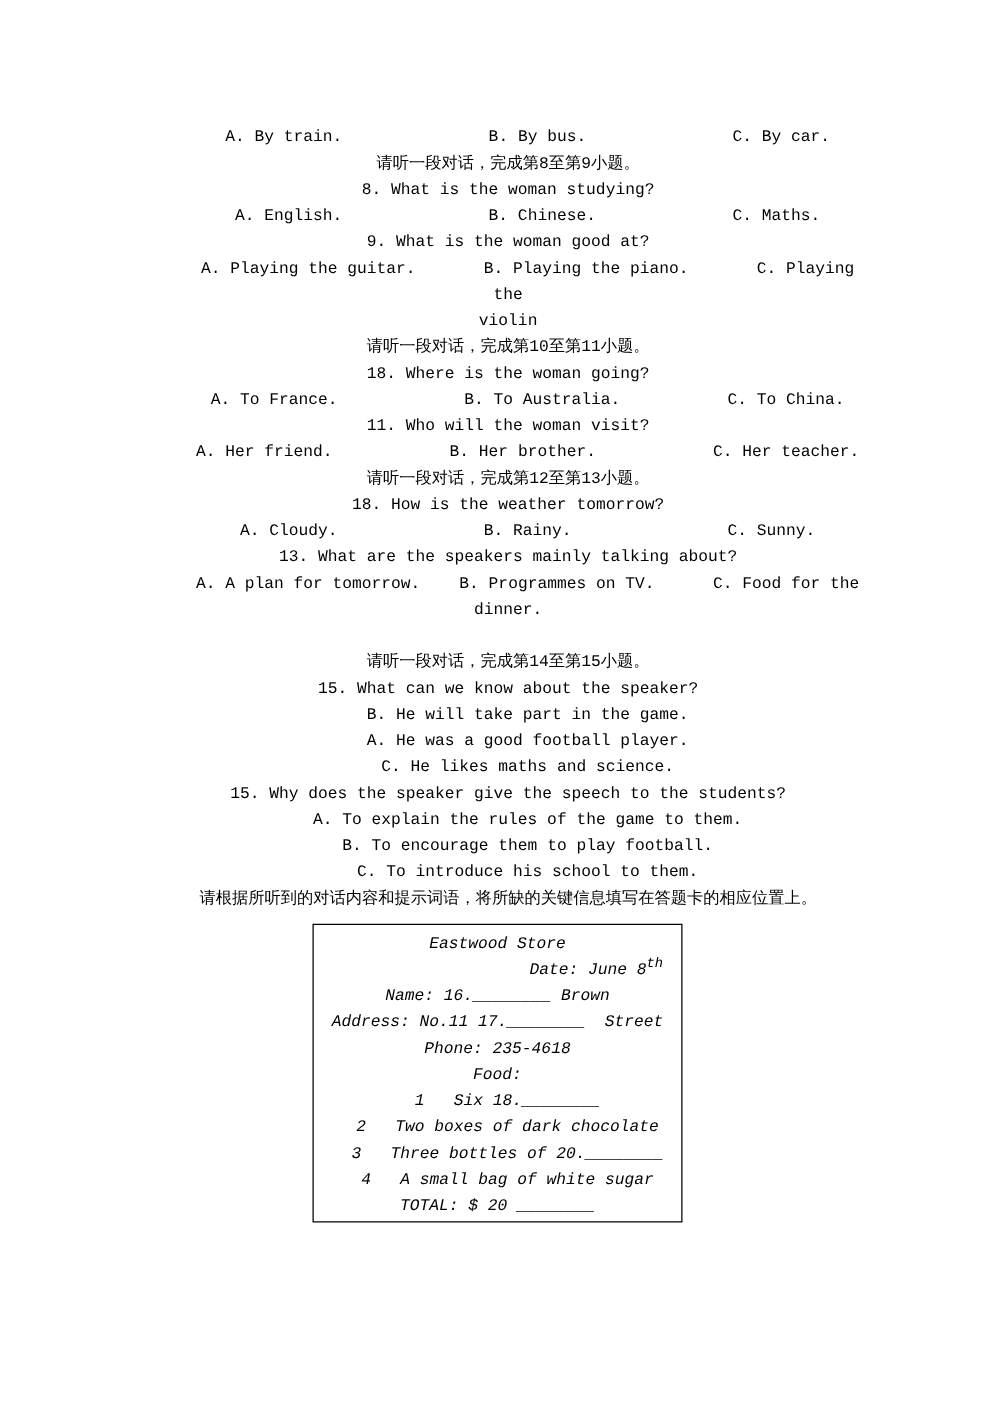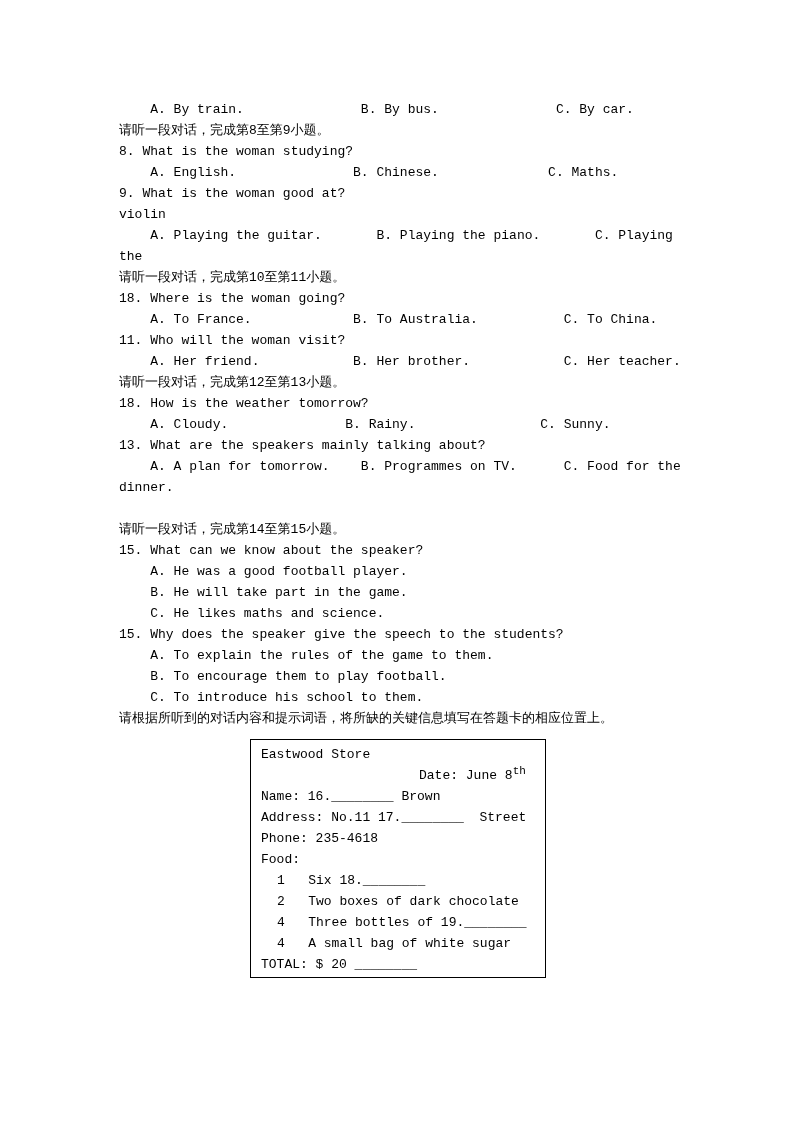--- a/index.html
+++ b/index.html
@@ -12,76 +12,77 @@
     font-family: "Liberation Mono", "DejaVu Sans Mono", monospace;
     font-size: 13px;
     line-height: 21px;
     box-sizing: border-box;
     padding: 99px 100px 0 119px;
     overflow: hidden;
   }
   .line {
     white-space: pre-wrap;
     min-height: 21px;
+    text-align: center;
   }
   .form-box {
     margin: 10px 0 0 131px;
     width: 296px;
     border: 1px solid #000000;
     box-sizing: border-box;
     padding: 4px 10px 2px 10px;
   }
-  .form-box .line { min-height: 21px; }
+  .form-box .line { min-height: 21px; font-style: italic; }
   .date-line { padding-left: 158px; }
   .food-item { padding-left: 16px; }
   sup {
     font-size: 11px;
     line-height: 0;
     vertical-align: super;
   }
 </style>
 </head>
 <body>
 
 <div class="page">
   <div class="line">    A. By train.               B. By bus.               C. By car.</div>
   <div class="line">请听一段对话，完成第8至第9小题。</div>
   <div class="line">8. What is the woman studying?</div>
   <div class="line">    A. English.               B. Chinese.              C. Maths.</div>
   <div class="line">9. What is the woman good at?</div>
+  <div class="line">    A. Playing the guitar.       B. Playing the piano.       C. Playing the</div>
   <div class="line">violin</div>
-  <div class="line">    A. Playing the guitar.       B. Playing the piano.       C. Playing the</div>
   <div class="line">请听一段对话，完成第10至第11小题。</div>
   <div class="line">18. Where is the woman going?</div>
   <div class="line">    A. To France.             B. To Australia.           C. To China.</div>
   <div class="line">11. Who will the woman visit?</div>
   <div class="line">    A. Her friend.            B. Her brother.            C. Her teacher.</div>
   <div class="line">请听一段对话，完成第12至第13小题。</div>
   <div class="line">18. How is the weather tomorrow?</div>
   <div class="line">    A. Cloudy.               B. Rainy.                C. Sunny.</div>
   <div class="line">13. What are the speakers mainly talking about?</div>
   <div class="line">    A. A plan for tomorrow.    B. Programmes on TV.      C. Food for the dinner.</div>
   <div class="line"></div>
   <div class="line">请听一段对话，完成第14至第15小题。</div>
   <div class="line">15. What can we know about the speaker?</div>
+  <div class="line">    B. He will take part in the game.</div>
   <div class="line">    A. He was a good football player.</div>
-  <div class="line">    B. He will take part in the game.</div>
   <div class="line">    C. He likes maths and science.</div>
   <div class="line">15. Why does the speaker give the speech to the students?</div>
   <div class="line">    A. To explain the rules of the game to them.</div>
   <div class="line">    B. To encourage them to play football.</div>
   <div class="line">    C. To introduce his school to them.</div>
   <div class="line">请根据所听到的对话内容和提示词语，将所缺的关键信息填写在答题卡的相应位置上。</div>
 
   <div class="form-box">
     <div class="line">Eastwood Store</div>
     <div class="line date-line"><span>Date: June 8</span><sup>th</sup></div>
     <div class="line">Name: 16.________ Brown</div>
     <div class="line">Address: No.11 17.________  Street</div>
     <div class="line">Phone: 235-4618</div>
     <div class="line">Food:</div>
     <div class="line food-item">1   Six 18.________</div>
     <div class="line food-item">2   Two boxes of dark chocolate</div>
-    <div class="line food-item">4   Three bottles of 19.________</div>
+    <div class="line food-item">3   Three bottles of 20.________</div>
     <div class="line food-item">4   A small bag of white sugar</div>
     <div class="line">TOTAL: $ 20 ________</div>
   </div>
 </div>
 
 </body></html>

